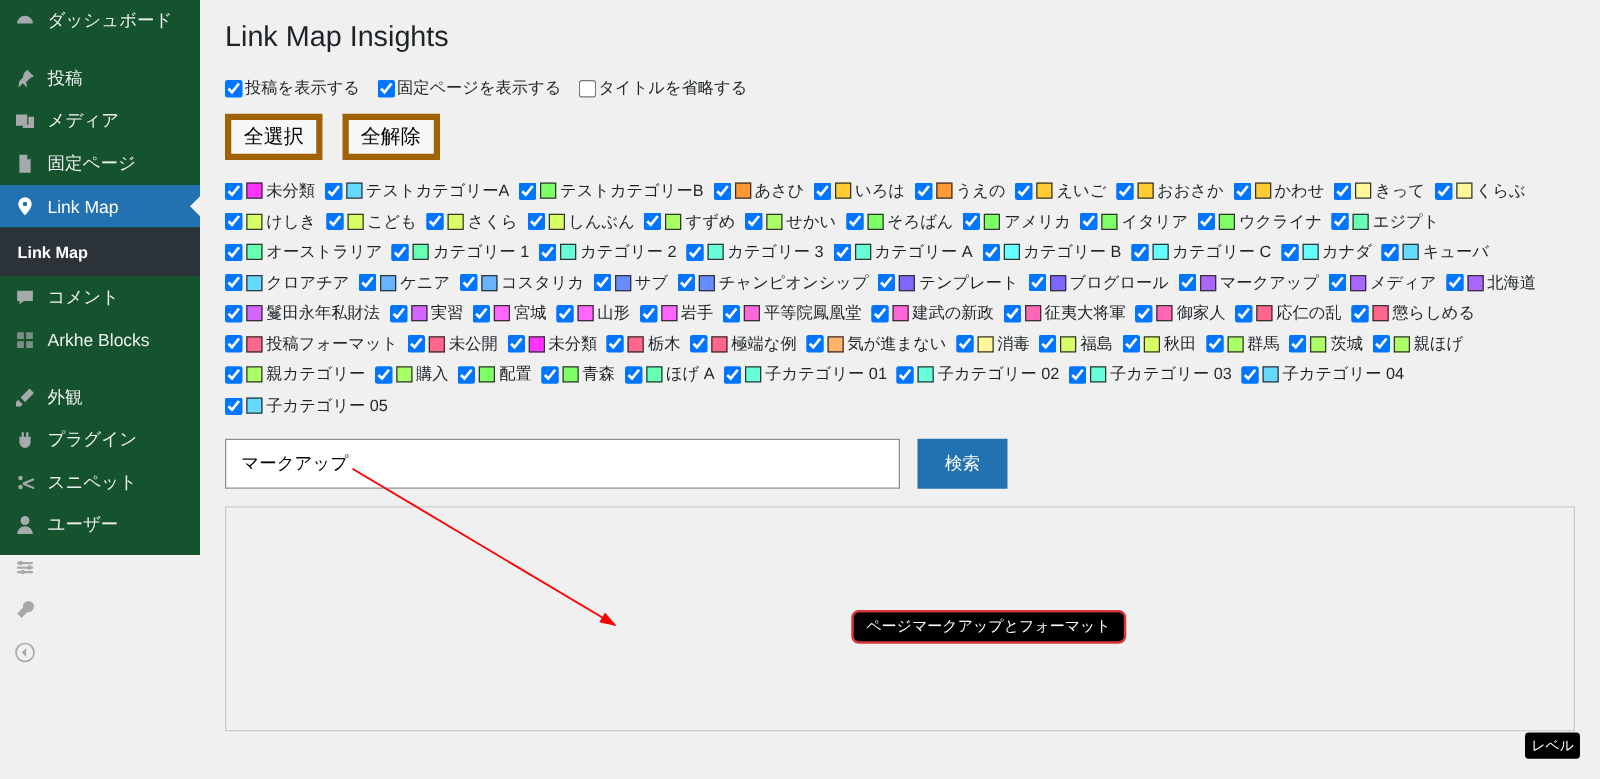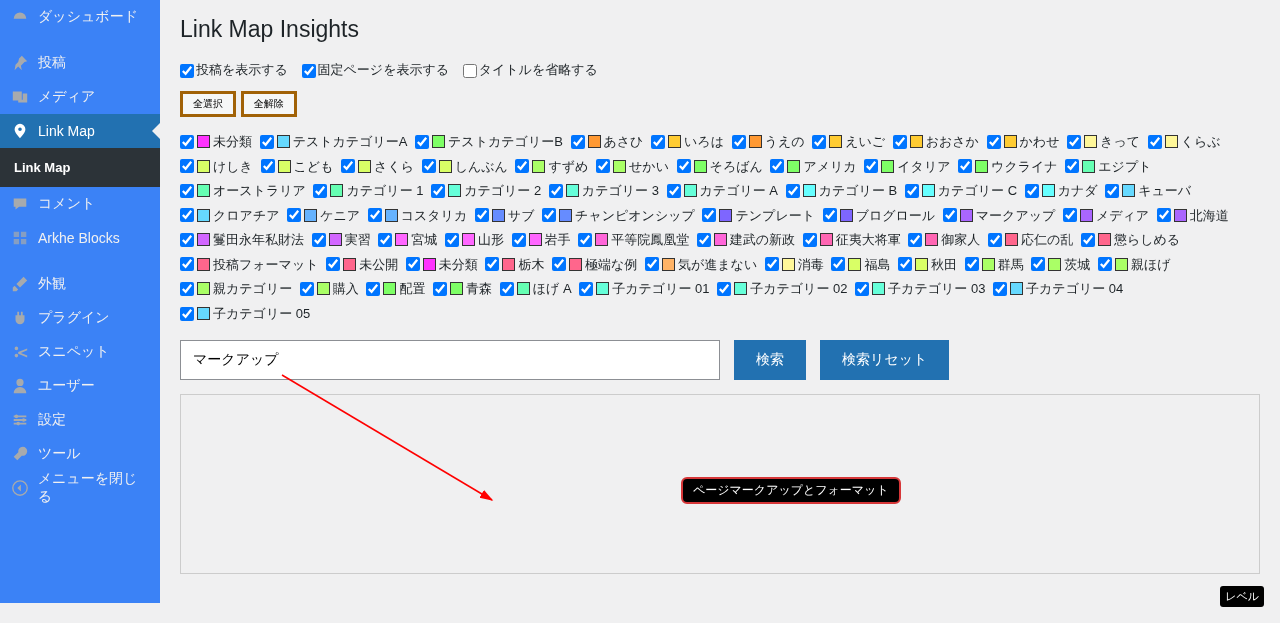--- a/index.html
+++ b/index.html
@@ -1,33 +1,33 @@
 <!DOCTYPE html>
 <html><head>
 <meta charset="utf-8">
 <style>
 *{box-sizing:border-box;margin:0;padding:0}
 body{font-family:-apple-system,BlinkMacSystemFont,"Segoe UI","Hiragino Sans",Meiryo,sans-serif;font-size:13px;background:#f0f0f1;color:#1d2327;width:1280px;height:623px;overflow:hidden;position:relative}
-#sidebar{position:absolute;left:0;top:0;width:160px;height:603px;background:#3b82f6;color:#f0f0f1}
+#sidebar{position:absolute;left:0;top:0;width:160px;height:444px;background:#14532d;color:#f0f0f1}
 #sidebar .mi{display:flex;align-items:center;height:34px;padding:0 10px;font-size:14px;cursor:pointer;color:#f0f0f1}
 #sidebar .mi.sep{margin-top:12px}
 #sidebar .mi .ic{width:20px;height:20px;margin-right:8px;display:flex;align-items:center;justify-content:center;color:#a7aaad;fill:#a7aaad}
 #sidebar .mi.active{background:#2271b1;color:#fff}
 #sidebar .mi.active .ic{color:#fff;fill:#fff}
 #sidebar .mi.active::after{content:"";position:absolute;right:0;border:8px solid transparent;border-right-color:#f0f0f1}
 #sidebar .sub{background:#2c3338;padding:6px 0}
 #sidebar .sub .si{padding:6px 14px;font-size:13px;color:#c3c4c7;cursor:pointer}
 #sidebar .sub .si.cur{color:#fff;font-weight:600}
 
 #main{position:absolute;left:160px;top:0;right:0;height:623px;padding:10px 20px;overflow:hidden}
 h1{font-size:23px;font-weight:400;margin:6px 0 18px}
 .row{margin-bottom:12px}
 .cb{margin-right:2px;vertical-align:middle;width:14px;height:14px}
 .opt{margin-right:10px;font-size:13px}
-.btn{display:inline-block;background:#f6f7f7;border:3px solid #a16207;padding:3px 10px;font-size:10px;cursor:pointer;margin-right:1px}
+.btn{display:inline-block;background:#f6f7f7;border:5px solid #a16207;padding:3px 10px;font-size:16px;cursor:pointer;margin-right:12px}
 .cats{line-height:24px;margin-bottom:10px}
 .cat{display:inline-block;white-space:nowrap;margin-right:4px}
 .sw{display:inline-block;width:13px;height:13px;border:1px solid #333;vertical-align:middle;margin:0 3px 0 1px}
 .cat-label{font-size:13px;vertical-align:middle}
 .searchrow{display:flex;gap:14px;align-items:center;margin:14px 0}
 .searchbox{width:540px;height:40px;border:1px solid #8c8f94;padding:0 12px;font-size:14px}
 .pbtn{background:#2271b1;color:#fff;border:none;height:40px;padding:0 22px;font-size:14px;cursor:pointer}
 .canvas{border:1px solid #ccc;height:180px;position:relative;margin-top:4px}
 .node{position:absolute;left:500px;top:82px;background:#000;color:#fff;border:2px solid #d63638;border-radius:6px;padding:3px 10px;font-size:12px}
 .arrow-svg{position:absolute;left:182px;top:350px;pointer-events:none}
@@ -55,20 +55,28 @@
       <span>投稿</span>
     </div>
   <div class="mi">
       <span class="ic">
         <svg width="18" height="18" viewBox="0 0 20 20">
           <path fill="currentColor" d="M2 4h10v10H2zM13 6h5v10H8v-3h5z"></path>
         </svg>
       </span>
       <span>メディア</span>
     </div>
+  <div class="mi">
+      <span class="ic">
+        <svg width="18" height="18" viewBox="0 0 20 20">
+          <path fill="currentColor" d="M5 2h7l3 3v13H5zM12 2v4h4"></path>
+        </svg>
+      </span>
+      <span>固定ページ</span>
+    </div>
   <div class="mi active">
       <span class="ic">
         <svg width="18" height="18" viewBox="0 0 20 20">
           <path fill="currentColor" d="M10 2a6 6 0 016 6c0 4-6 10-6 10S4 12 4 8a6 6 0 016-6zm0 4a2 2 0 100 4 2 2 0 000-4z"></path>
         </svg>
       </span>
       <span>Link Map</span>
     </div>
   <div class="sub">
     <div class="si cur">Link Map</div>
@@ -163,21 +171,20 @@
   <div class="row">
     <button class="btn">全選択</button>
     <button class="btn">全解除</button>
   </div>
 
   <div class="cats" id="cats"><span class="cat"><input type="checkbox" class="cb" checked="" style=""><span class="sw" style="background: rgb(255, 51, 255);"></span><span class="cat-label">未分類</span></span> <span class="cat"><input type="checkbox" class="cb" checked="" style=""><span class="sw" style="background: rgb(102, 217, 255);"></span><span class="cat-label">テストカテゴリーA</span></span> <span class="cat"><input type="checkbox" class="cb" checked="" style=""><span class="sw" style="background: rgb(126, 255, 102);"></span><span class="cat-label">テストカテゴリーB</span></span> <span class="cat"><input type="checkbox" class="cb" checked="" style=""><span class="sw" style="background: rgb(255, 153, 51);"></span><span class="cat-label">あさひ</span></span> <span class="cat"><input type="checkbox" class="cb" checked="" style=""><span class="sw" style="background: rgb(255, 204, 51);"></span><span class="cat-label">いろは</span></span> <span class="cat"><input type="checkbox" class="cb" checked="" style=""><span class="sw" style="background: rgb(255, 153, 51);"></span><span class="cat-label">うえの</span></span> <span class="cat"><input type="checkbox" class="cb" checked="" style=""><span class="sw" style="background: rgb(255, 204, 51);"></span><span class="cat-label">えいご</span></span> <span class="cat"><input type="checkbox" class="cb" checked="" style=""><span class="sw" style="background: rgb(255, 204, 51);"></span><span class="cat-label">おおさか</span></span> <span class="cat"><input type="checkbox" class="cb" checked="" style=""><span class="sw" style="background: rgb(255, 204, 51);"></span><span class="cat-label">かわせ</span></span> <span class="cat"><input type="checkbox" class="cb" checked="" style=""><span class="sw" style="background: rgb(255, 247, 153);"></span><span class="cat-label">きって</span></span> <span class="cat"><input type="checkbox" class="cb" checked="" style=""><span class="sw" style="background: rgb(255, 247, 153);"></span><span class="cat-label">くらぶ</span></span> <span class="cat"><input type="checkbox" class="cb" checked="" style=""><span class="sw" style="background: rgb(217, 255, 102);"></span><span class="cat-label">けしき</span></span> <span class="cat"><input type="checkbox" class="cb" checked="" style=""><span class="sw" style="background: rgb(217, 255, 102);"></span><span class="cat-label">こども</span></span> <span class="cat"><input type="checkbox" class="cb" checked="" style=""><span class="sw" style="background: rgb(217, 255, 102);"></span><span class="cat-label">さくら</span></span> <span class="cat"><input type="checkbox" class="cb" checked="" style=""><span class="sw" style="background: rgb(217, 255, 102);"></span><span class="cat-label">しんぶん</span></span> <span class="cat"><input type="checkbox" class="cb" checked="" style=""><span class="sw" style="background: rgb(170, 255, 102);"></span><span class="cat-label">すずめ</span></span> <span class="cat"><input type="checkbox" class="cb" checked="" style=""><span class="sw" style="background: rgb(170, 255, 102);"></span><span class="cat-label">せかい</span></span> <span class="cat"><input type="checkbox" class="cb" checked="" style=""><span class="sw" style="background: rgb(126, 255, 102);"></span><span class="cat-label">そろばん</span></span> <span class="cat"><input type="checkbox" class="cb" checked="" style=""><span class="sw" style="background: rgb(126, 255, 102);"></span><span class="cat-label">アメリカ</span></span> <span class="cat"><input type="checkbox" class="cb" checked="" style=""><span class="sw" style="background: rgb(126, 255, 102);"></span><span class="cat-label">イタリア</span></span> <span class="cat"><input type="checkbox" class="cb" checked="" style=""><span class="sw" style="background: rgb(126, 255, 102);"></span><span class="cat-label">ウクライナ</span></span> <span class="cat"><input type="checkbox" class="cb" checked="" style=""><span class="sw" style="background: rgb(102, 255, 179);"></span><span class="cat-label">エジプト</span></span> <span class="cat"><input type="checkbox" class="cb" checked="" style=""><span class="sw" style="background: rgb(102, 255, 179);"></span><span class="cat-label">オーストラリア</span></span> <span class="cat"><input type="checkbox" class="cb" checked="" style=""><span class="sw" style="background: rgb(102, 255, 179);"></span><span class="cat-label">カテゴリー 1</span></span> <span class="cat"><input type="checkbox" class="cb" checked="" style=""><span class="sw" style="background: rgb(102, 255, 217);"></span><span class="cat-label">カテゴリー 2</span></span> <span class="cat"><input type="checkbox" class="cb" checked="" style=""><span class="sw" style="background: rgb(102, 255, 217);"></span><span class="cat-label">カテゴリー 3</span></span> <span class="cat"><input type="checkbox" class="cb" checked="" style=""><span class="sw" style="background: rgb(102, 255, 217);"></span><span class="cat-label">カテゴリー A</span></span> <span class="cat"><input type="checkbox" class="cb" checked="" style=""><span class="sw" style="background: rgb(102, 255, 255);"></span><span class="cat-label">カテゴリー B</span></span> <span class="cat"><input type="checkbox" class="cb" checked="" style=""><span class="sw" style="background: rgb(102, 255, 255);"></span><span class="cat-label">カテゴリー C</span></span> <span class="cat"><input type="checkbox" class="cb" checked="" style=""><span class="sw" style="background: rgb(102, 255, 255);"></span><span class="cat-label">カナダ</span></span> <span class="cat"><input type="checkbox" class="cb" checked="" style=""><span class="sw" style="background: rgb(102, 217, 255);"></span><span class="cat-label">キューバ</span></span> <span class="cat"><input type="checkbox" class="cb" checked="" style=""><span class="sw" style="background: rgb(102, 217, 255);"></span><span class="cat-label">クロアチア</span></span> <span class="cat"><input type="checkbox" class="cb" checked="" style=""><span class="sw" style="background: rgb(102, 179, 255);"></span><span class="cat-label">ケニア</span></span> <span class="cat"><input type="checkbox" class="cb" checked="" style=""><span class="sw" style="background: rgb(102, 179, 255);"></span><span class="cat-label">コスタリカ</span></span> <span class="cat"><input type="checkbox" class="cb" checked="" style=""><span class="sw" style="background: rgb(102, 140, 255);"></span><span class="cat-label">サブ</span></span> <span class="cat"><input type="checkbox" class="cb" checked="" style=""><span class="sw" style="background: rgb(102, 140, 255);"></span><span class="cat-label">チャンピオンシップ</span></span> <span class="cat"><input type="checkbox" class="cb" checked="" style=""><span class="sw" style="background: rgb(126, 102, 255);"></span><span class="cat-label">テンプレート</span></span> <span class="cat"><input type="checkbox" class="cb" checked="" style=""><span class="sw" style="background: rgb(126, 102, 255);"></span><span class="cat-label">ブログロール</span></span> <span class="cat"><input type="checkbox" class="cb" checked="" style=""><span class="sw" style="background: rgb(170, 102, 255);"></span><span class="cat-label">マークアップ</span></span> <span class="cat"><input type="checkbox" class="cb" checked="" style=""><span class="sw" style="background: rgb(170, 102, 255);"></span><span class="cat-label">メディア</span></span> <span class="cat"><input type="checkbox" class="cb" checked="" style=""><span class="sw" style="background: rgb(170, 102, 255);"></span><span class="cat-label">北海道</span></span> <span class="cat"><input type="checkbox" class="cb" checked="" style=""><span class="sw" style="background: rgb(210, 102, 255);"></span><span class="cat-label">鬘田永年私財法</span></span> <span class="cat"><input type="checkbox" class="cb" checked="" style=""><span class="sw" style="background: rgb(210, 102, 255);"></span><span class="cat-label">実習</span></span> <span class="cat"><input type="checkbox" class="cb" checked="" style=""><span class="sw" style="background: rgb(255, 102, 255);"></span><span class="cat-label">宮城</span></span> <span class="cat"><input type="checkbox" class="cb" checked="" style=""><span class="sw" style="background: rgb(255, 102, 255);"></span><span class="cat-label">山形</span></span> <span class="cat"><input type="checkbox" class="cb" checked="" style=""><span class="sw" style="background: rgb(255, 102, 255);"></span><span class="cat-label">岩手</span></span> <span class="cat"><input type="checkbox" class="cb" checked="" style=""><span class="sw" style="background: rgb(255, 102, 217);"></span><span class="cat-label">平等院鳳凰堂</span></span> <span class="cat"><input type="checkbox" class="cb" checked="" style=""><span class="sw" style="background: rgb(255, 102, 217);"></span><span class="cat-label">建武の新政</span></span> <span class="cat"><input type="checkbox" class="cb" checked="" style=""><span class="sw" style="background: rgb(255, 102, 179);"></span><span class="cat-label">征夷大将軍</span></span> <span class="cat"><input type="checkbox" class="cb" checked="" style=""><span class="sw" style="background: rgb(255, 102, 179);"></span><span class="cat-label">御家人</span></span> <span class="cat"><input type="checkbox" class="cb" checked="" style=""><span class="sw" style="background: rgb(255, 102, 140);"></span><span class="cat-label">応仁の乱</span></span> <span class="cat"><input type="checkbox" class="cb" checked="" style=""><span class="sw" style="background: rgb(255, 102, 140);"></span><span class="cat-label">懲らしめる</span></span> <span class="cat"><input type="checkbox" class="cb" checked="" style=""><span class="sw" style="background: rgb(255, 102, 140);"></span><span class="cat-label">投稿フォーマット</span></span> <span class="cat"><input type="checkbox" class="cb" checked="" style=""><span class="sw" style="background: rgb(255, 102, 140);"></span><span class="cat-label">未公開</span></span> <span class="cat"><input type="checkbox" class="cb" checked="" style=""><span class="sw" style="background: rgb(255, 51, 255);"></span><span class="cat-label">未分類</span></span> <span class="cat"><input type="checkbox" class="cb" checked="" style=""><span class="sw" style="background: rgb(255, 102, 140);"></span><span class="cat-label">栃木</span></span> <span class="cat"><input type="checkbox" class="cb" checked="" style=""><span class="sw" style="background: rgb(255, 102, 140);"></span><span class="cat-label">極端な例</span></span> <span class="cat"><input type="checkbox" class="cb" checked="" style=""><span class="sw" style="background: rgb(255, 179, 102);"></span><span class="cat-label">気が進まない</span></span> <span class="cat"><input type="checkbox" class="cb" checked="" style=""><span class="sw" style="background: rgb(255, 247, 153);"></span><span class="cat-label">消毒</span></span> <span class="cat"><input type="checkbox" class="cb" checked="" style=""><span class="sw" style="background: rgb(217, 255, 102);"></span><span class="cat-label">福島</span></span> <span class="cat"><input type="checkbox" class="cb" checked="" style=""><span class="sw" style="background: rgb(217, 255, 102);"></span><span class="cat-label">秋田</span></span> <span class="cat"><input type="checkbox" class="cb" checked="" style=""><span class="sw" style="background: rgb(170, 255, 102);"></span><span class="cat-label">群馬</span></span> <span class="cat"><input type="checkbox" class="cb" checked="" style=""><span class="sw" style="background: rgb(170, 255, 102);"></span><span class="cat-label">茨城</span></span> <span class="cat"><input type="checkbox" class="cb" checked="" style=""><span class="sw" style="background: rgb(170, 255, 102);"></span><span class="cat-label">親ほげ</span></span> <span class="cat"><input type="checkbox" class="cb" checked="" style=""><span class="sw" style="background: rgb(170, 255, 102);"></span><span class="cat-label">親カテゴリー</span></span> <span class="cat"><input type="checkbox" class="cb" checked="" style=""><span class="sw" style="background: rgb(170, 255, 102);"></span><span class="cat-label">購入</span></span> <span class="cat"><input type="checkbox" class="cb" checked="" style=""><span class="sw" style="background: rgb(126, 255, 102);"></span><span class="cat-label">配置</span></span> <span class="cat"><input type="checkbox" class="cb" checked="" style=""><span class="sw" style="background: rgb(126, 255, 102);"></span><span class="cat-label">青森</span></span> <span class="cat"><input type="checkbox" class="cb" checked="" style=""><span class="sw" style="background: rgb(102, 255, 179);"></span><span class="cat-label">ほげ A</span></span> <span class="cat"><input type="checkbox" class="cb" checked="" style=""><span class="sw" style="background: rgb(102, 255, 217);"></span><span class="cat-label">子カテゴリー 01</span></span> <span class="cat"><input type="checkbox" class="cb" checked="" style=""><span class="sw" style="background: rgb(102, 255, 217);"></span><span class="cat-label">子カテゴリー 02</span></span> <span class="cat"><input type="checkbox" class="cb" checked="" style=""><span class="sw" style="background: rgb(102, 255, 217);"></span><span class="cat-label">子カテゴリー 03</span></span> <span class="cat"><input type="checkbox" class="cb" checked="" style=""><span class="sw" style="background: rgb(102, 217, 255);"></span><span class="cat-label">子カテゴリー 04</span></span> <span class="cat"><input type="checkbox" class="cb" checked="" style=""><span class="sw" style="background: rgb(102, 217, 255);"></span><span class="cat-label">子カテゴリー 05</span></span> </div>
 
   <div class="searchrow">
     <input class="searchbox" value="マークアップ" style="">
     <button class="pbtn">検索</button>
-    <button class="pbtn">検索リセット</button>
   </div>
 
 
   <div class="canvas">
     <div class="node">ページマークアップとフォーマット</div>
   </div>
 </div>
 
 <svg class="arrow-svg" width="520" height="190">
   <defs>

